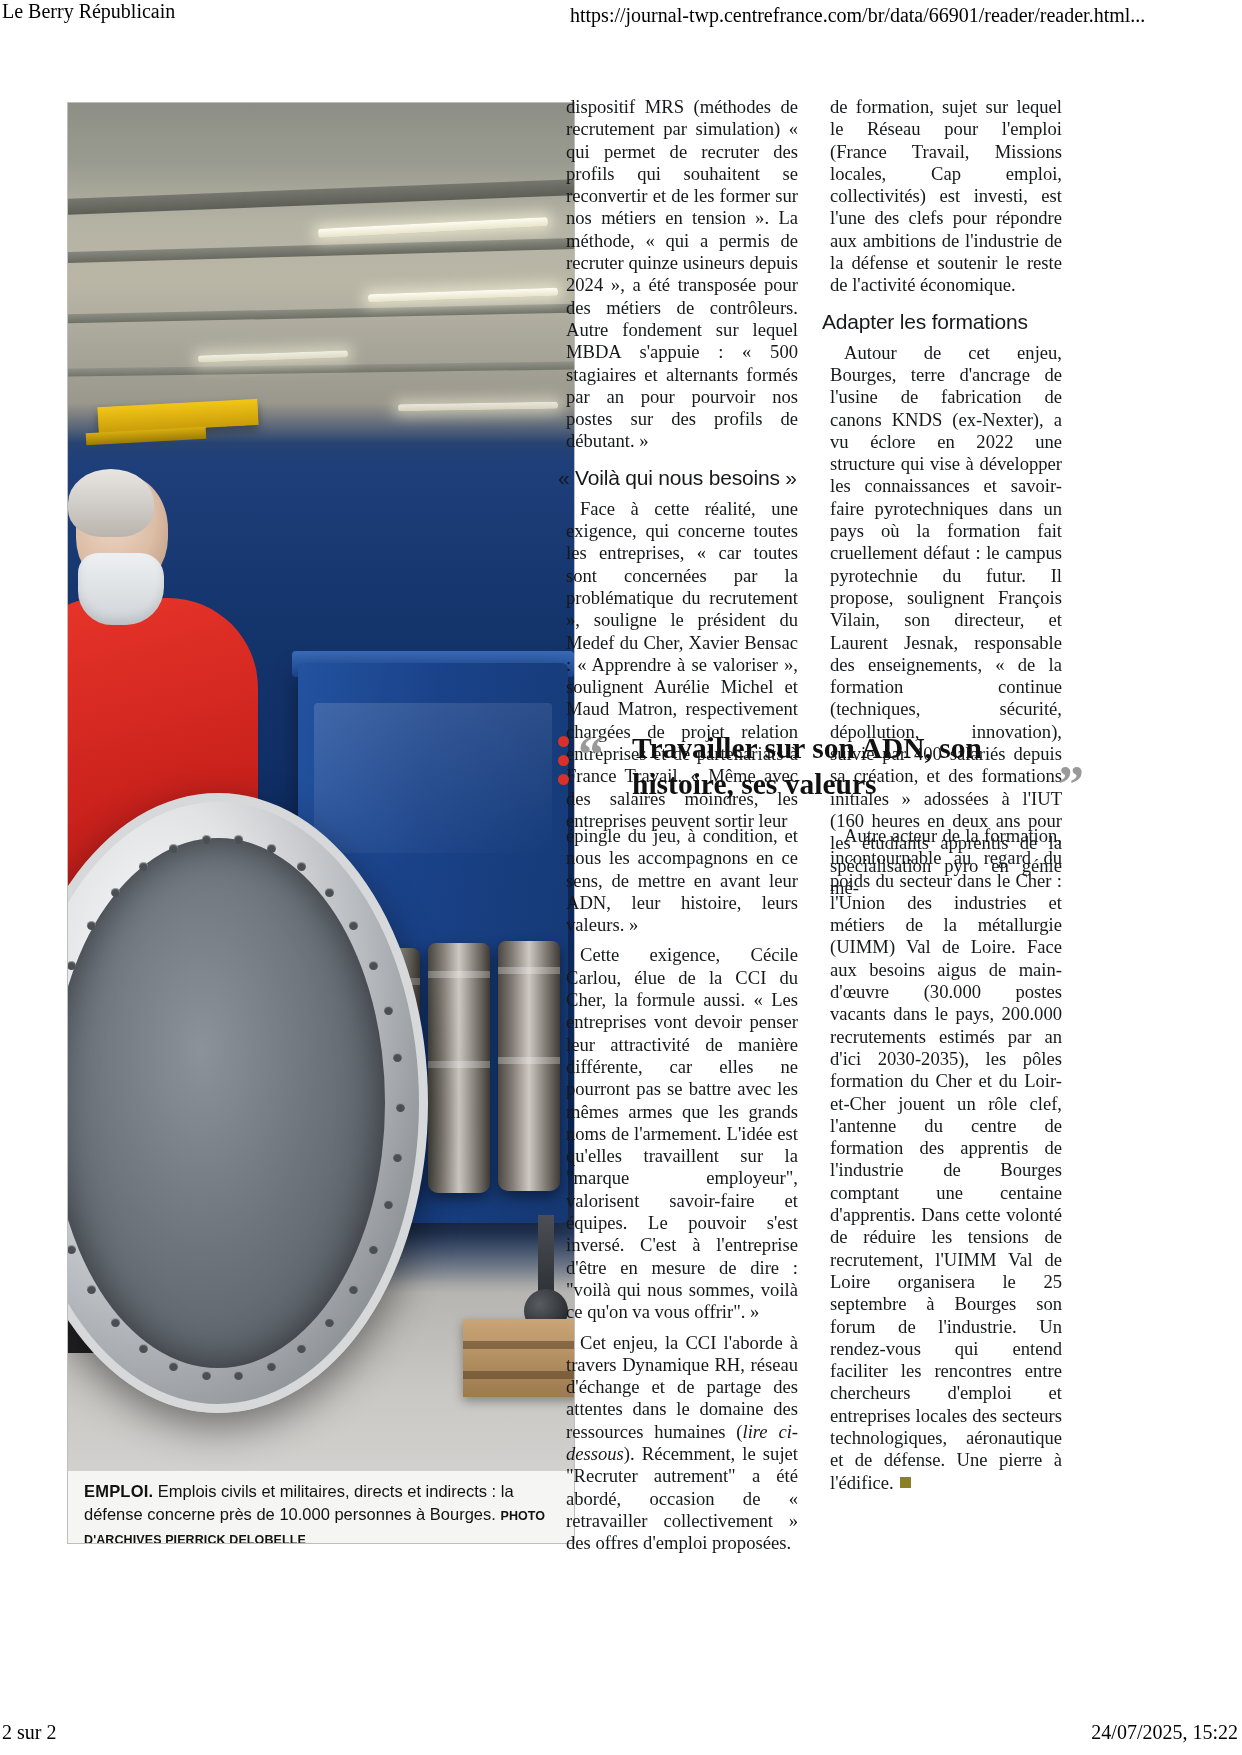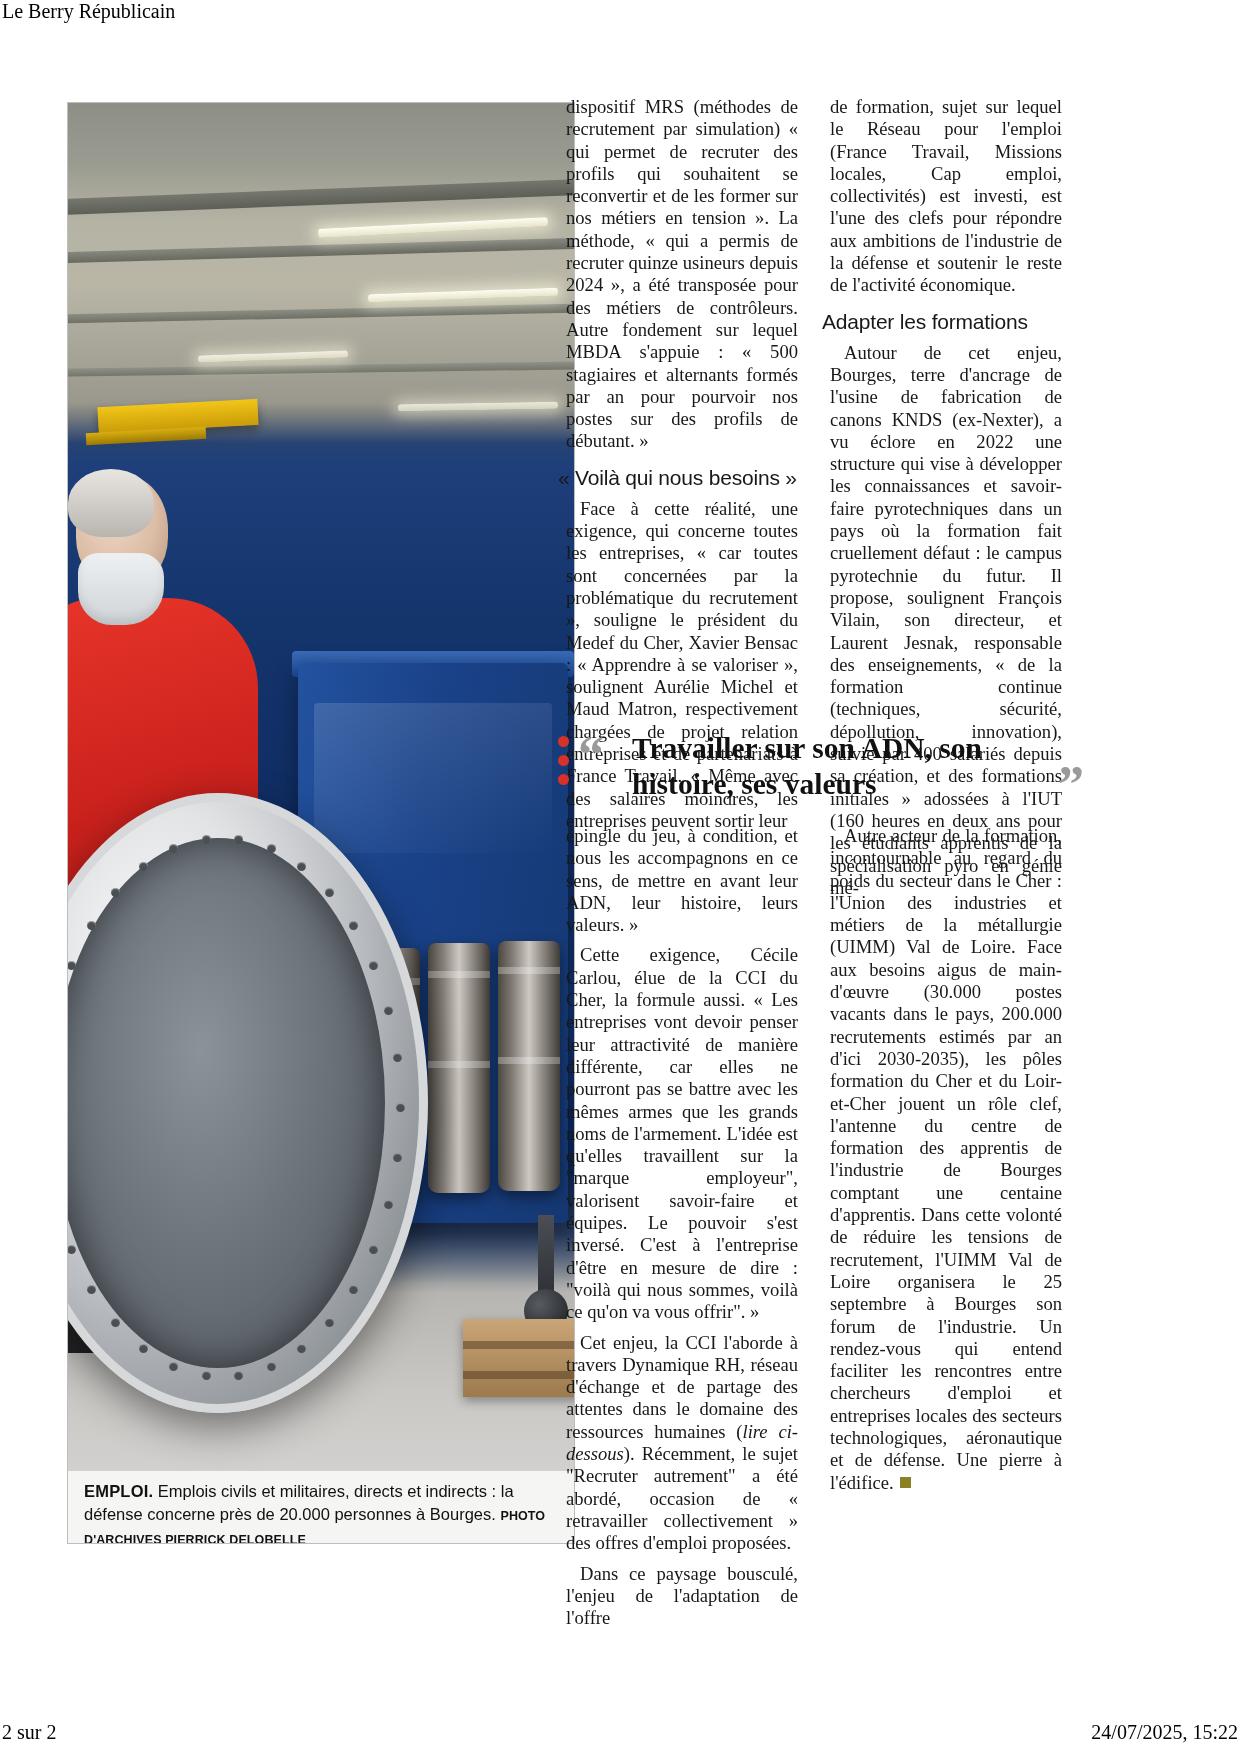--- a/index.html
+++ b/index.html
@@ -370,20 +370,21 @@
     margin-left: 6px;
     vertical-align: 1px;
   }
   .ital { font-style: italic; }
 </style>
 </head>
 <body>
 
 <div class="print-header">
   <span class="ph-left">Le Berry Républicain</span>
+  <span class="ph-right">https://journal-twp.centrefrance.com/br/data/66901/reader/reader.html...</span>
 </div>
 
 <div class="page">
 
   <figure class="photo-block">
     <div class="photo-canvas">
       <div class="beam b1"></div>
       <div class="beam b2"></div>
       <div class="beam b3"></div>
       <div class="beam b4"></div>
@@ -457,21 +458,21 @@
             <div class="bolt" style="left: 83.9944%; top: 19.01%;"></div>
             <div class="bolt" style="left: 89.11%; top: 25.7841%;"></div>
             <div class="bolt" style="left: 92.8937%; top: 33.3829%;"></div>
             <div class="bolt" style="left: 95.2168%; top: 41.5475%;"></div>
           </div>
       </div>
     </div>
 
     <figcaption class="photo-caption">
       <span class="cap-label">EMPLOI.</span>
-      <span>Emplois civils et militaires, directs et indirects : la défense concerne près de 20.000 personnes à Bourges.</span>
+      <span>Emplois civils et militaires, directs et indirects : la défense concerne près de 10.000 personnes à Bourges.</span>
       <span class="cap-credit">PHOTO D'ARCHIVES PIERRICK DELOBELLE</span>
     </figcaption>
   </figure>
 
   <div class="col c1">
     <p class="noindent">dispositif MRS (méthodes de recrutement par simulation) « qui permet de recruter des profils qui souhaitent se reconvertir et de les former sur nos métiers en tension ». La méthode, « qui a permis de recruter quinze usineurs depuis 2024 », a été transposée pour des métiers de contrôleurs. Autre fondement sur lequel MBDA s'appuie : « 500 stagiaires et alternants formés par an pour pourvoir nos postes sur des profils de débutant. »</p>
     <div class="subhead">« Voilà qui nous besoins »</div>
     <p>Face à cette réalité, une exigence, qui concerne toutes les entreprises, « car toutes sont concernées par la problématique du recrutement », souligne le président du Medef du Cher, Xavier Bensac : « Apprendre à se valoriser », soulignent Aurélie Michel et Maud Matron, respectivement chargées de projet relation entreprises et de partenariats à France Travail. « Même avec des salaires moindres, les entreprises peuvent sortir leur</p>
   </div>
 
@@ -492,21 +493,20 @@
       <span>Travailler sur son ADN, son</span>
       <span>histoire, ses valeurs</span>
     </div>
     <div class="pq-close">”</div>
   </div>
 
   <div class="col c3">
     <p class="noindent">épingle du jeu, à condition, et nous les accompagnons en ce sens, de mettre en avant leur ADN, leur histoire, leurs valeurs. »</p>
     <p>Cette exigence, Cécile Carlou, élue de la CCI du Cher, la formule aussi. « Les entreprises vont devoir penser leur attractivité de manière différente, car elles ne pourront pas se battre avec les mêmes armes que les grands noms de l'armement. L'idée est qu'elles travaillent sur la "marque employeur", valorisent savoir-faire et équipes. Le pouvoir s'est inversé. C'est à l'entreprise d'être en mesure de dire : "voilà qui nous sommes, voilà ce qu'on va vous offrir". »</p>
     <p>Cet enjeu, la CCI l'aborde à travers Dynamique RH, réseau d'échange et de partage des attentes dans le domaine des ressources humaines (<span class="ital">lire ci-dessous</span>). Récemment, le sujet "Recruter autrement" a été abordé, occasion de « retravailler collectivement » des offres d'emploi proposées.</p>
-    <p>Dans ce paysage bousculé, l'enjeu de l'adaptation de l'offre</p>
   </div>
 
   <div class="col c4">
     <p>
       <span>Autre acteur de la formation, incontournable au regard du poids du secteur dans le Cher : l'Union des industries et métiers de la métallurgie (UIMM) Val de Loire. Face aux besoins aigus de main-d'œuvre (30.000 postes vacants dans le pays, 200.000 recrutements estimés par an d'ici 2030-2035), les pôles formation du Cher et du Loir-et-Cher jouent un rôle clef, l'antenne du centre de formation des apprentis de l'industrie de Bourges comptant une centaine d'apprentis. Dans cette volonté de réduire les tensions de recrutement, l'UIMM Val de Loire organisera le 25 septembre à Bourges son forum de l'industrie. Un rendez-vous qui entend faciliter les rencontres entre chercheurs d'emploi et entreprises locales des secteurs technologiques, aéronautique et de défense. Une pierre à l'édifice.</span><span class="end-mark"></span>
     </p>
   </div>
 
 </div>
 

